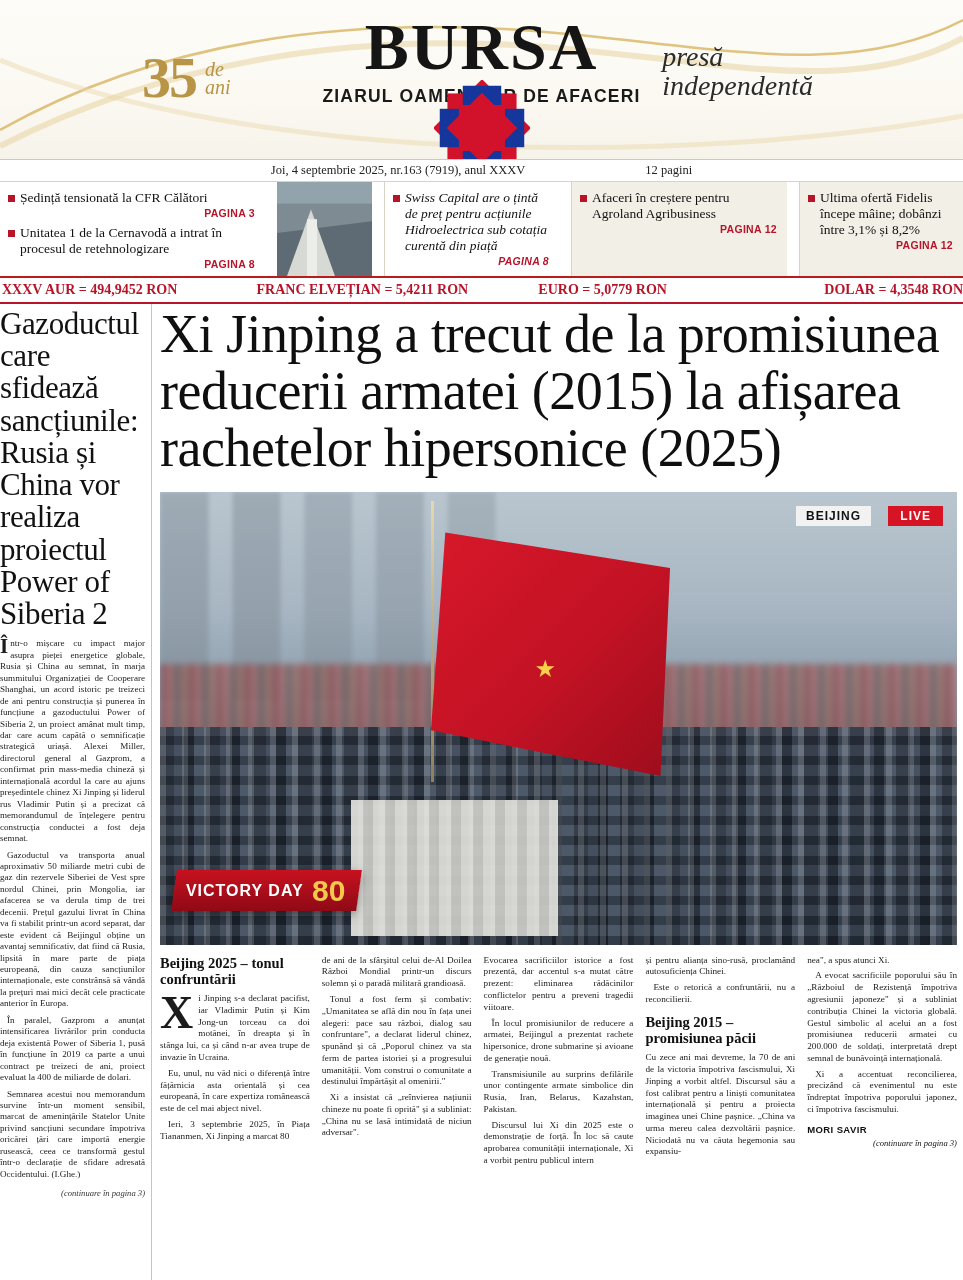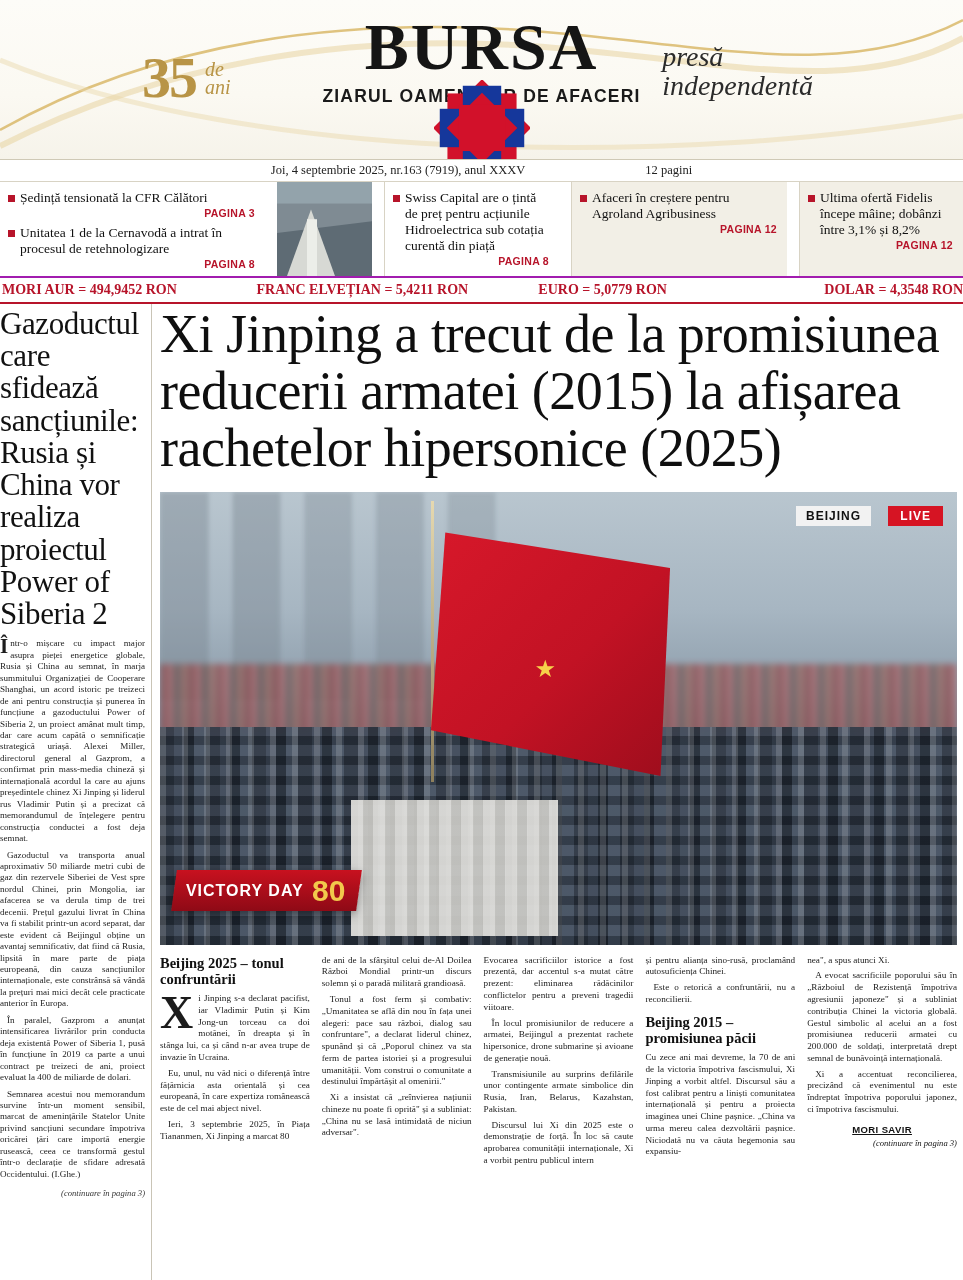--- a/index.html
+++ b/index.html
@@ -60,28 +60,28 @@
   
   .datebar {
     height:22px; border-bottom:1px solid #d8d3c4;
     font-family:"Liberation Serif", serif; font-size:12.5px;
     display:flex; align-items:center; justify-content:center; gap:120px;
     color:#222; background:#fff;
   }
 
   
   .teasers {
-    display:flex; height:96px; border-bottom:2px solid #a21caf;
+    display:flex; height:96px; border-bottom:2px solid #b91c1c;
     background:#fff;
     gap:12px;
   }
   .tcol { position:relative; }
   .tcol.c1 { width:265px; padding:8px 10px 0 8px; }
   .tcol.pic { width:95px; background:#6f7c85; }
-  .tcol.c2 { width:175px; padding:8px 10px 0 8px; border-left:1px solid #d8d3c4;}
+  .tcol.c2 { width:175px; padding:8px 10px 0 8px; border-left:1px solid #d8d3c4;font-style:italic;}
   .tcol.c3 { width:216px; padding:8px 10px 0 8px; border-left:1px solid #d8d3c4; background:#f2efe6;}
   .tcol.c4 { flex:1; padding:8px 10px 0 8px; border-left:1px solid #d8d3c4; background:#f2efe6;}
   .titem { position:relative; padding-left:12px; margin-bottom:6px; }
   .titem:before {
     content:""; position:absolute; left:0; top:5px; width:7px; height:7px;
     background:#b7142a;
   }
   .titem .t {
     font-family:"Liberation Serif", serif; font-size:13.5px; line-height:1.18; color:#111;
   }
@@ -223,22 +223,22 @@
   .col p.noind { text-indent:0; }
   .sub-head {
     font-family:"Liberation Serif", serif;
     font-weight:700; font-size:14.5px; line-height:1.12; margin:0 0 6px 0; color:#101010;
   }
   .dc2 {
     float:left; font-family:"Liberation Serif", serif; font-size:46px;
     line-height:36px; font-weight:700; padding:2px 5px 0 0;
   }
   .byline {
-    margin-top:8px; text-align:center;
-    font-family:"Liberation Sans", sans-serif; font-weight:700; font-size:9.5px; letter-spacing:.4px;text-decoration:underline;
+    margin-top:8px; text-align:left;
+    font-family:"Liberation Sans", sans-serif; font-weight:700; font-size:9.5px; letter-spacing:.4px;
   }
   .cont2 { text-align:right; font-style:italic; font-size:8.6px; margin-top:3px; }
 </style>
 </head>
 <body>
 
 <div class="masthead">
   <svg class="swoosh" viewBox="0 0 963 160" preserveAspectRatio="none">
     <path d="M0,130 C160,40 340,18 520,30 C700,42 840,84 963,20" fill="none" stroke="#d9b96a" stroke-width="2.5" opacity=".85"></path>
     <path d="M0,146 C170,60 350,34 530,46 C710,58 850,100 963,38" fill="none" stroke="#e7d3a0" stroke-width="6" opacity=".55"></path>
@@ -316,21 +316,21 @@
 
   <div class="tcol c4">
     <div class="titem">
       <div class="t">Ultima ofertă Fidelis începe mâine; dobânzi între 3,1% și 8,2%</div>
       <div class="pg">PAGINA 12</div>
     </div>
   </div>
 </div>
 
 <div class="rates">
-  <div>MORI AUR = 494,9452 RON</div>
+  <div>XXXV AUR = 494,9452 RON</div>
   <div>FRANC ELVEȚIAN = 5,4211 RON</div>
   <div>EURO = 5,0779 RON</div>
   <div>DOLAR = 4,3548 RON</div>
 </div>
 
 <div class="sheet">
 
   <div class="leftcol">
     <div class="lead-head">Gazoductul care sfidează sancțiunile: Rusia și China vor realiza proiectul Power of Siberia 2</div>
     <div class="lead-body">

